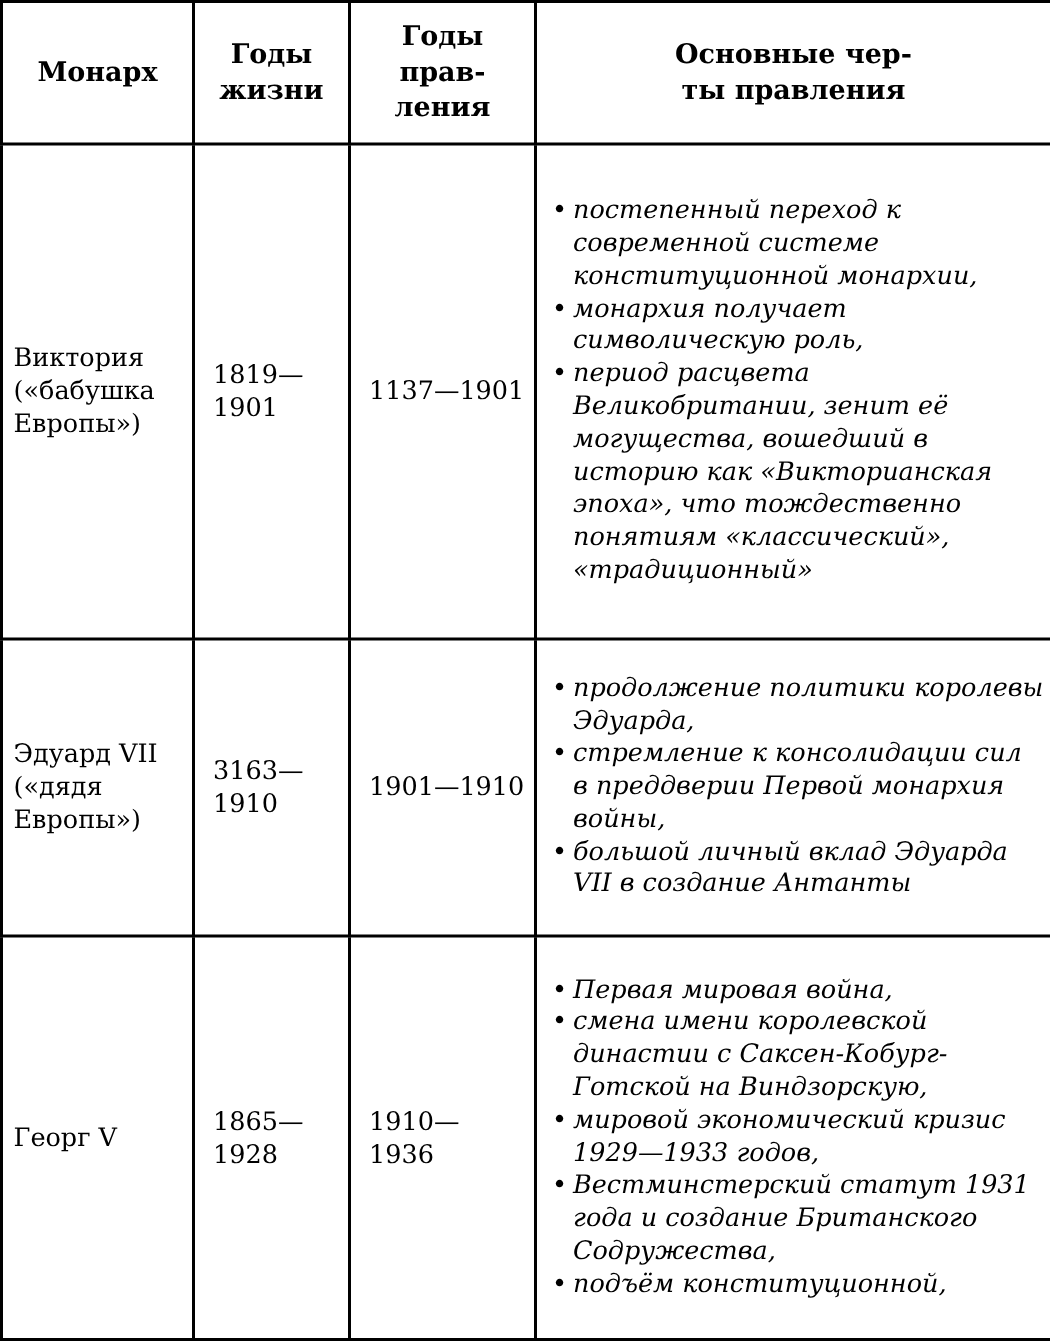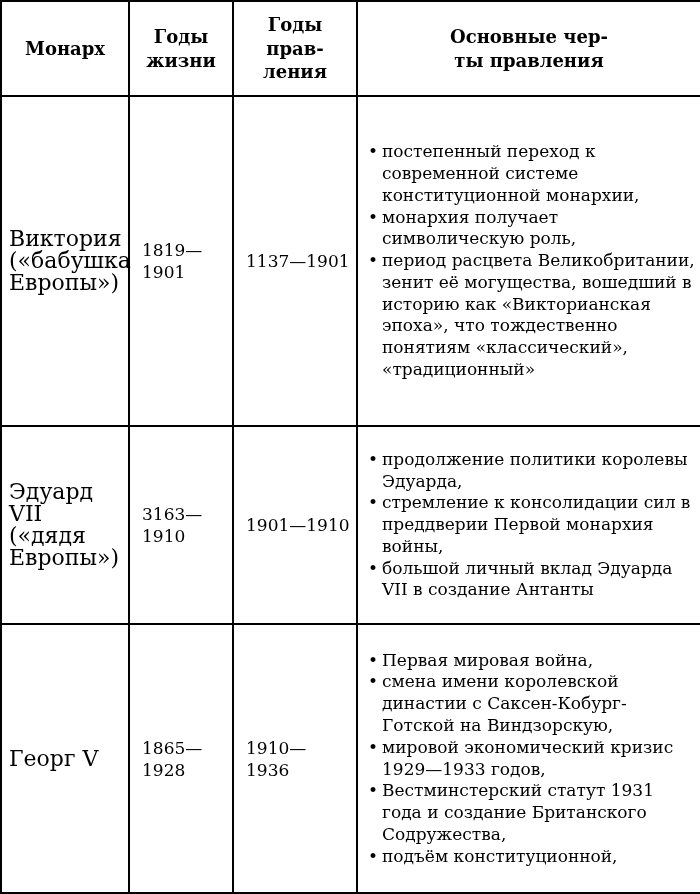--- a/index.html
+++ b/index.html
@@ -28,21 +28,21 @@
   .monarchs th {
     font-size: 18px;
     font-weight: bold;
     text-align: center;
     vertical-align: middle;
     line-height: 1.32;
     white-space: pre-line;
     padding: 4px 2px;
   }
   td.monarch-cell {
-    font-size: 22px;
+    font-size: 17px;
     line-height: 22px;
     vertical-align: middle;
     padding: 4px 2px 4px 7px;
     text-align: left;
   }
   td.years-cell {
     font-size: 17px;
     line-height: 22px;
     vertical-align: middle;
     padding: 4px 2px 4px 12px;
@@ -63,20 +63,21 @@
     display: flex;
     line-height: 21.8px;
   }
   .bullet {
     flex: 0 0 14px;
     width: 14px;
   }
   .ftext {
     flex: 1;
     hyphens: auto;
+    font-style: italic;
   }
   col.c1 { width: 128px; }
   col.c2 { width: 104px; }
   col.c3 { width: 124px; }
   col.c4 { width: 344px; }
   tr.header-row { height: 95px; }
   tr.row-0 { height: 330px; }
   tr.row-1 { height: 198px; }
 </style>
 </head>

